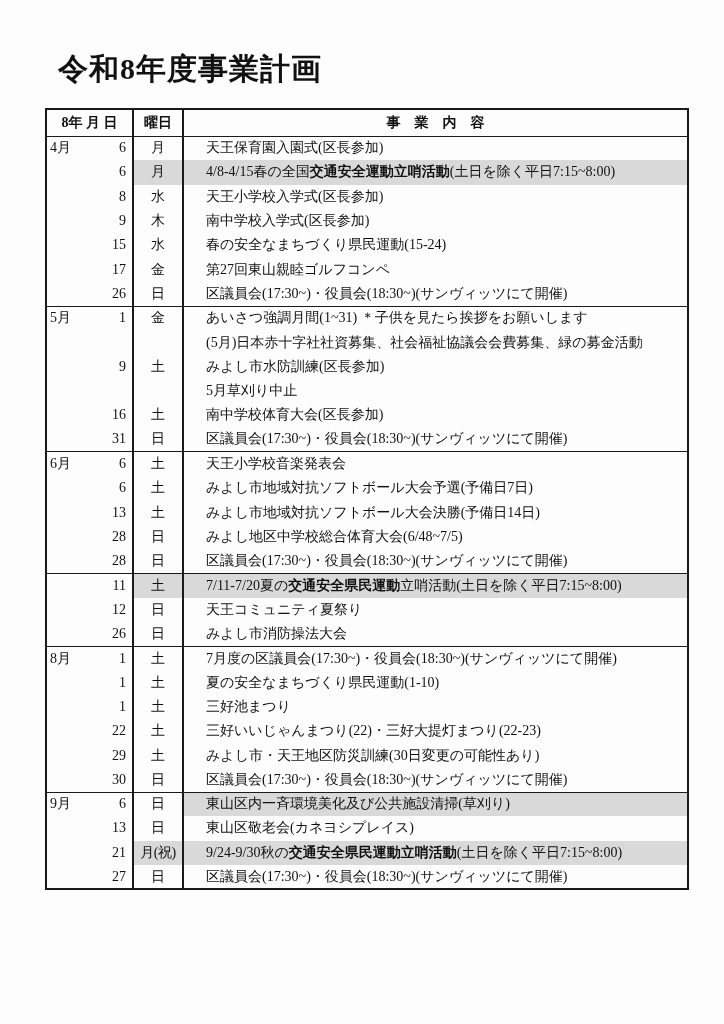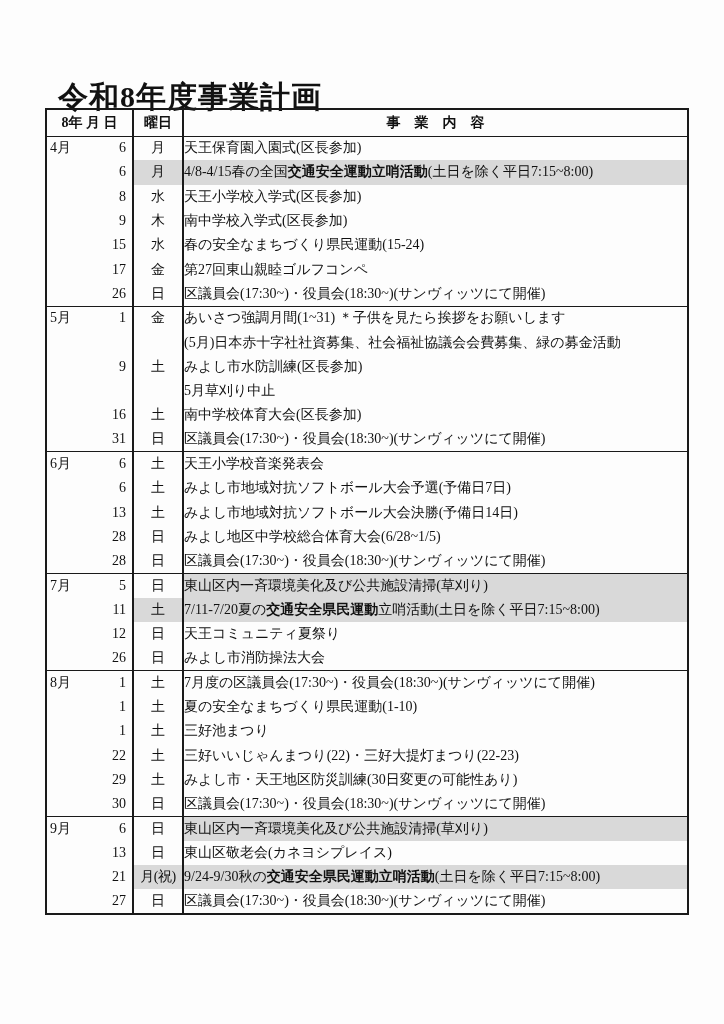--- a/index.html
+++ b/index.html
@@ -12,21 +12,20 @@
     color: #111;
     overflow: hidden;
   }
   .page-title {
     position: absolute;
     left: 58px; top: 52px;
     font-size: 30px;
     font-weight: bold;
     letter-spacing: 1px;
     line-height: 1.1;
-    margin-top: 28px;
   }
   table.schedule {
     position: absolute;
     left: 45px; top: 108px;
     width: 644px;
     border-collapse: collapse;
     table-layout: fixed;
     border: 2px solid #1a1a1a;
   }
   col.col-date { width: 87px; }
@@ -45,21 +44,21 @@
   thead th { height: 27px; text-align: center; font-weight: bold; }
   tbody td { height: 24.3px; }
   .c-date .inner {
     display: flex;
     justify-content: space-between;
     align-items: baseline;
     padding: 0 6px 0 3px;
   }
   .c-dow { text-align: center; }
   .c-dow.small { font-size: 14px; letter-spacing: -0.5px; }
-  .c-content { padding-left: 0; }
+  .c-content { padding-left: 22px; }
   .hl { background: var(--hl, #d9d9d9); }
   .seg-bold { font-weight: bold; text-align: right; }
 </style>
 </head>
 <body>
 
 <div class="page-title">令和8年度事業計画</div>
 
 <table class="schedule">
   <colgroup>
@@ -240,44 +239,34 @@
         <td class="c-content"><span>みよし市地域対抗ソフトボール大会決勝(予備日14日)</span></td>
       </tr>
       <tr>
         <td class="c-date">
           <div class="inner">
             <span></span>
             <span>28</span>
           </div>
         </td>
         <td class="c-dow">日</td>
-        <td class="c-content"><span>みよし地区中学校総合体育大会(6/28~1/5)</span></td>
+        <td class="c-content"><span>みよし地区中学校総合体育大会(6/48~7/5)</span></td>
       </tr>
       <tr>
         <td class="c-date">
           <div class="inner">
             <span></span>
             <span>28</span>
           </div>
         </td>
         <td class="c-dow">日</td>
         <td class="c-content"><span>区議員会(17:30~)・役員会(18:30~)(サンヴィッツにて開催)</span></td>
       </tr>
     </tbody>
     <tbody>
-      <tr>
-        <td class="c-date">
-          <div class="inner">
-            <span>7月</span>
-            <span>5</span>
-          </div>
-        </td>
-        <td class="c-dow">日</td>
-        <td class="c-content hl"><span>東山区内一斉環境美化及び公共施設清掃(草刈り)</span></td>
-      </tr>
       <tr>
         <td class="c-date">
           <div class="inner">
             <span></span>
             <span>11</span>
           </div>
         </td>
         <td class="c-dow hl">土</td>
         <td class="c-content hl"><span>7/11-7/20夏の</span><span class="seg-bold">交通安全県民運動</span><span>立哨活動(土日を除く平日7:15~8:00)</span></td>
       </tr>

